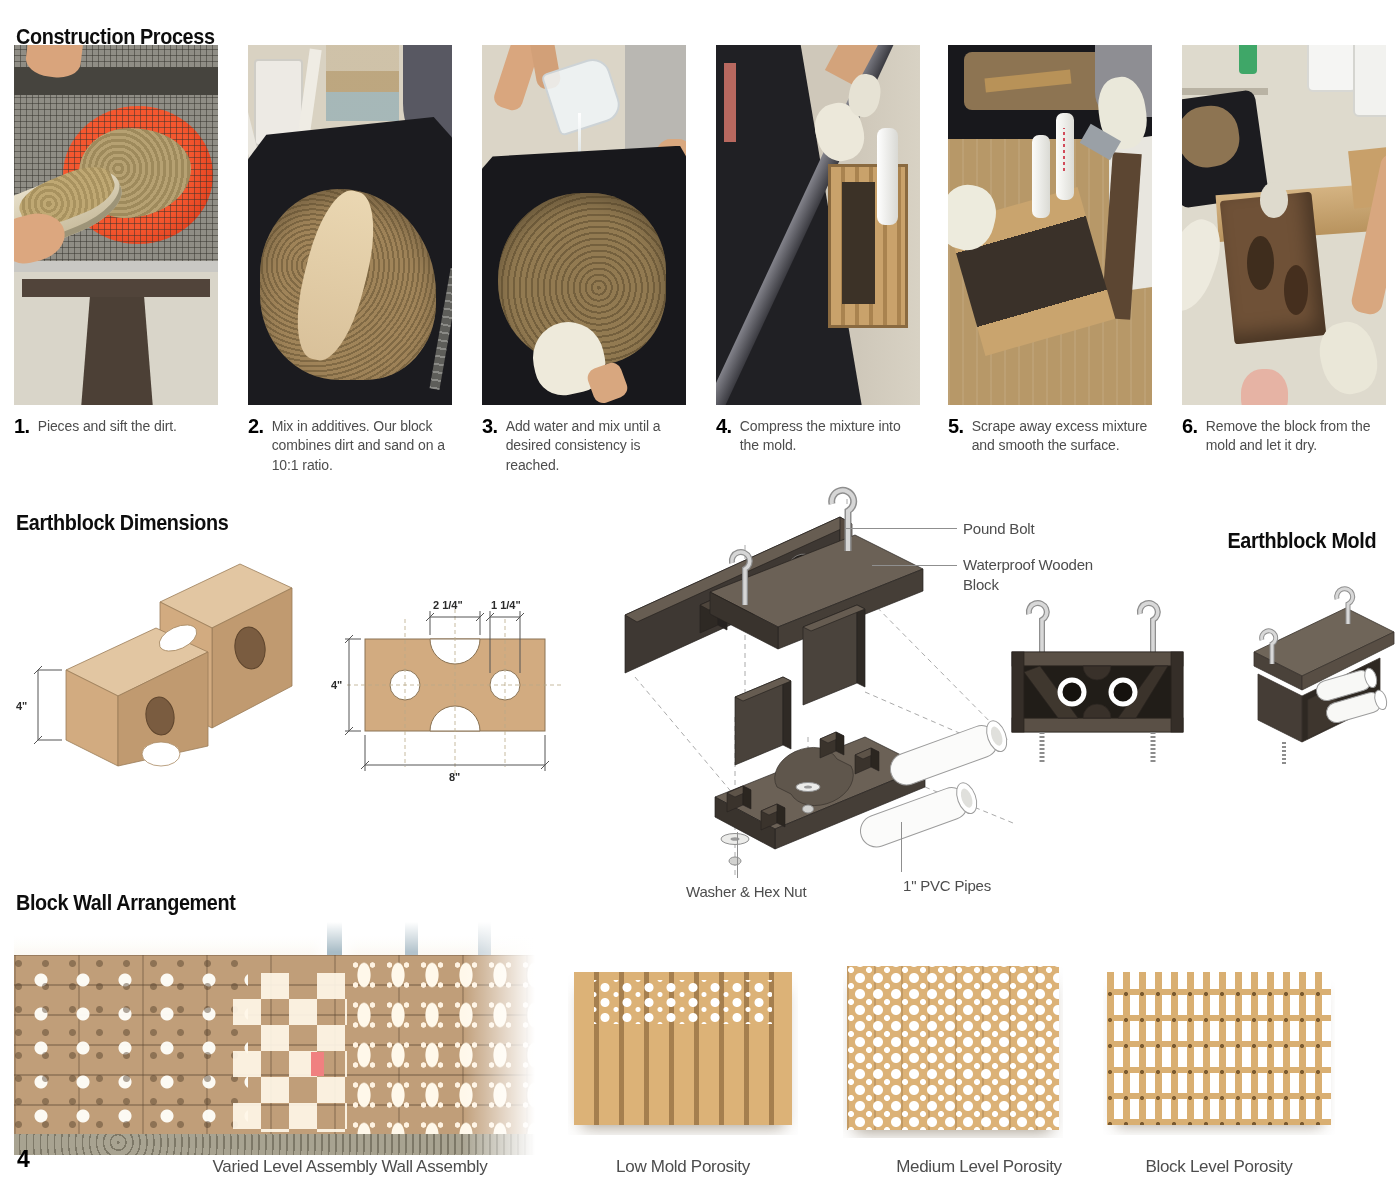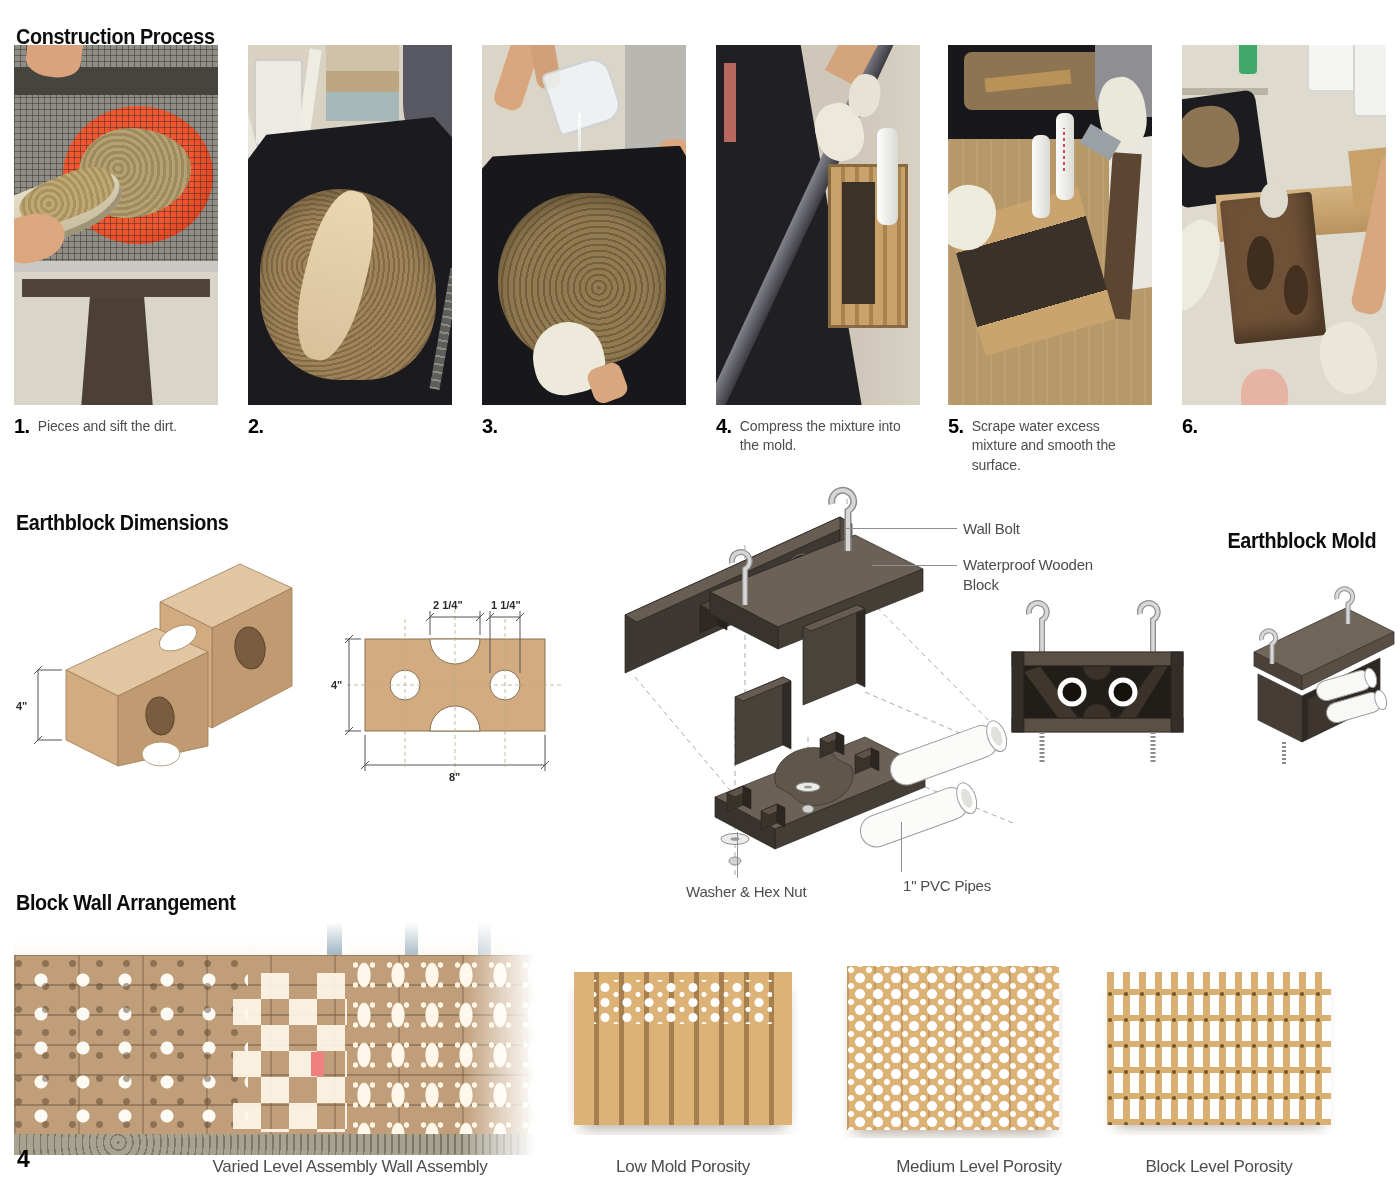--- a/index.html
+++ b/index.html
@@ -278,34 +278,37 @@
     <div class="p6-armR"></div>
     <div class="p6-pink"></div>
   </figure>
 
   <div class="stepcap" style="left:14px">
     <span class="stepnum">1.</span>
     <span class="steptext">Pieces and sift the dirt.</span>
   </div>
   <div class="stepcap" style="left:248px">
     <span class="stepnum">2.</span>
+    <span class="steptext">Mix in additives. Our block combines dirt and sand on a 10:1 ratio.</span>
   </div>
   <div class="stepcap" style="left:482px">
     <span class="stepnum">3.</span>
+    <span class="steptext">Add water and mix until a desired consistency is reached.</span>
   </div>
   <div class="stepcap" style="left:716px">
     <span class="stepnum">4.</span>
     <span class="steptext">Compress the mixture into the mold.</span>
   </div>
   <div class="stepcap" style="left:948px">
     <span class="stepnum">5.</span>
-    <span class="steptext">Scrape water excess mixture and smooth the surface.</span>
+    <span class="steptext">Scrape away excess mixture and smooth the surface.</span>
   </div>
   <div class="stepcap" style="left:1182px">
     <span class="stepnum">6.</span>
+    <span class="steptext">Remove the block from the mold and let it dry.</span>
   </div>
 
   <h2 class="sec-title" style="left:16px;top:492px">Earthblock Dimensions</h2>
   <h2 class="sec-title right" style="top:510px">Earthblock Mold</h2>
 
   <svg style="left:8px;top:540px" width="310" height="290" viewBox="0 0 310 290">
     <g stroke="#9a7c58" stroke-width=".8">
       <polygon points="152,62 232,24 284,48 204,88" fill="#e2c6a2"></polygon>
       <polygon points="204,88 284,48 284,146 204,188" fill="#c09a70"></polygon>
       <polygon points="152,62 204,88 204,188 152,162" fill="#d2ab80"></polygon>
@@ -449,21 +452,21 @@
       <ellipse cx="355" cy="330" rx="5" ry="10" fill="#e0e0dc"></ellipse>
     </g>
     <g transform="rotate(-20 330 268)">
       <rect x="273" y="252" width="112" height="32" rx="16" fill="#fbfbfa" stroke="#9c9c9c"></rect>
       <ellipse cx="385" cy="268" rx="9" ry="16" fill="#fff" stroke="#9c9c9c"></ellipse>
       <ellipse cx="385" cy="268" rx="5" ry="10" fill="#e0e0dc"></ellipse>
     </g>
   </svg>
 
   <div class="leader" style="left:845px;top:528px;width:112px;height:1px"></div>
-  <div class="dlabel" style="left:963px;top:519px">Wall Bolt</div>
+  <div class="dlabel" style="left:963px;top:519px">Pound Bolt</div>
   <div class="leader" style="left:872px;top:565px;width:85px;height:1px"></div>
   <div class="dlabel" style="left:963px;top:555px;width:140px">Waterproof Wooden Block</div>
   <div class="leader" style="left:737px;top:832px;width:1px;height:46px"></div>
   <div class="dlabel" style="left:686px;top:882px">Washer &amp; Hex Nut</div>
   <div class="leader" style="left:901px;top:822px;width:1px;height:50px"></div>
   <div class="dlabel" style="left:903px;top:876px">1" PVC Pipes</div>
 
   <svg style="left:1000px;top:590px" width="195" height="180" viewBox="0 0 195 180">
     <g fill="none">
       <path d="M42,62 V30 a9,9 0 1 0 -13,-6" stroke="#8f8f8f" stroke-width="6"></path>

